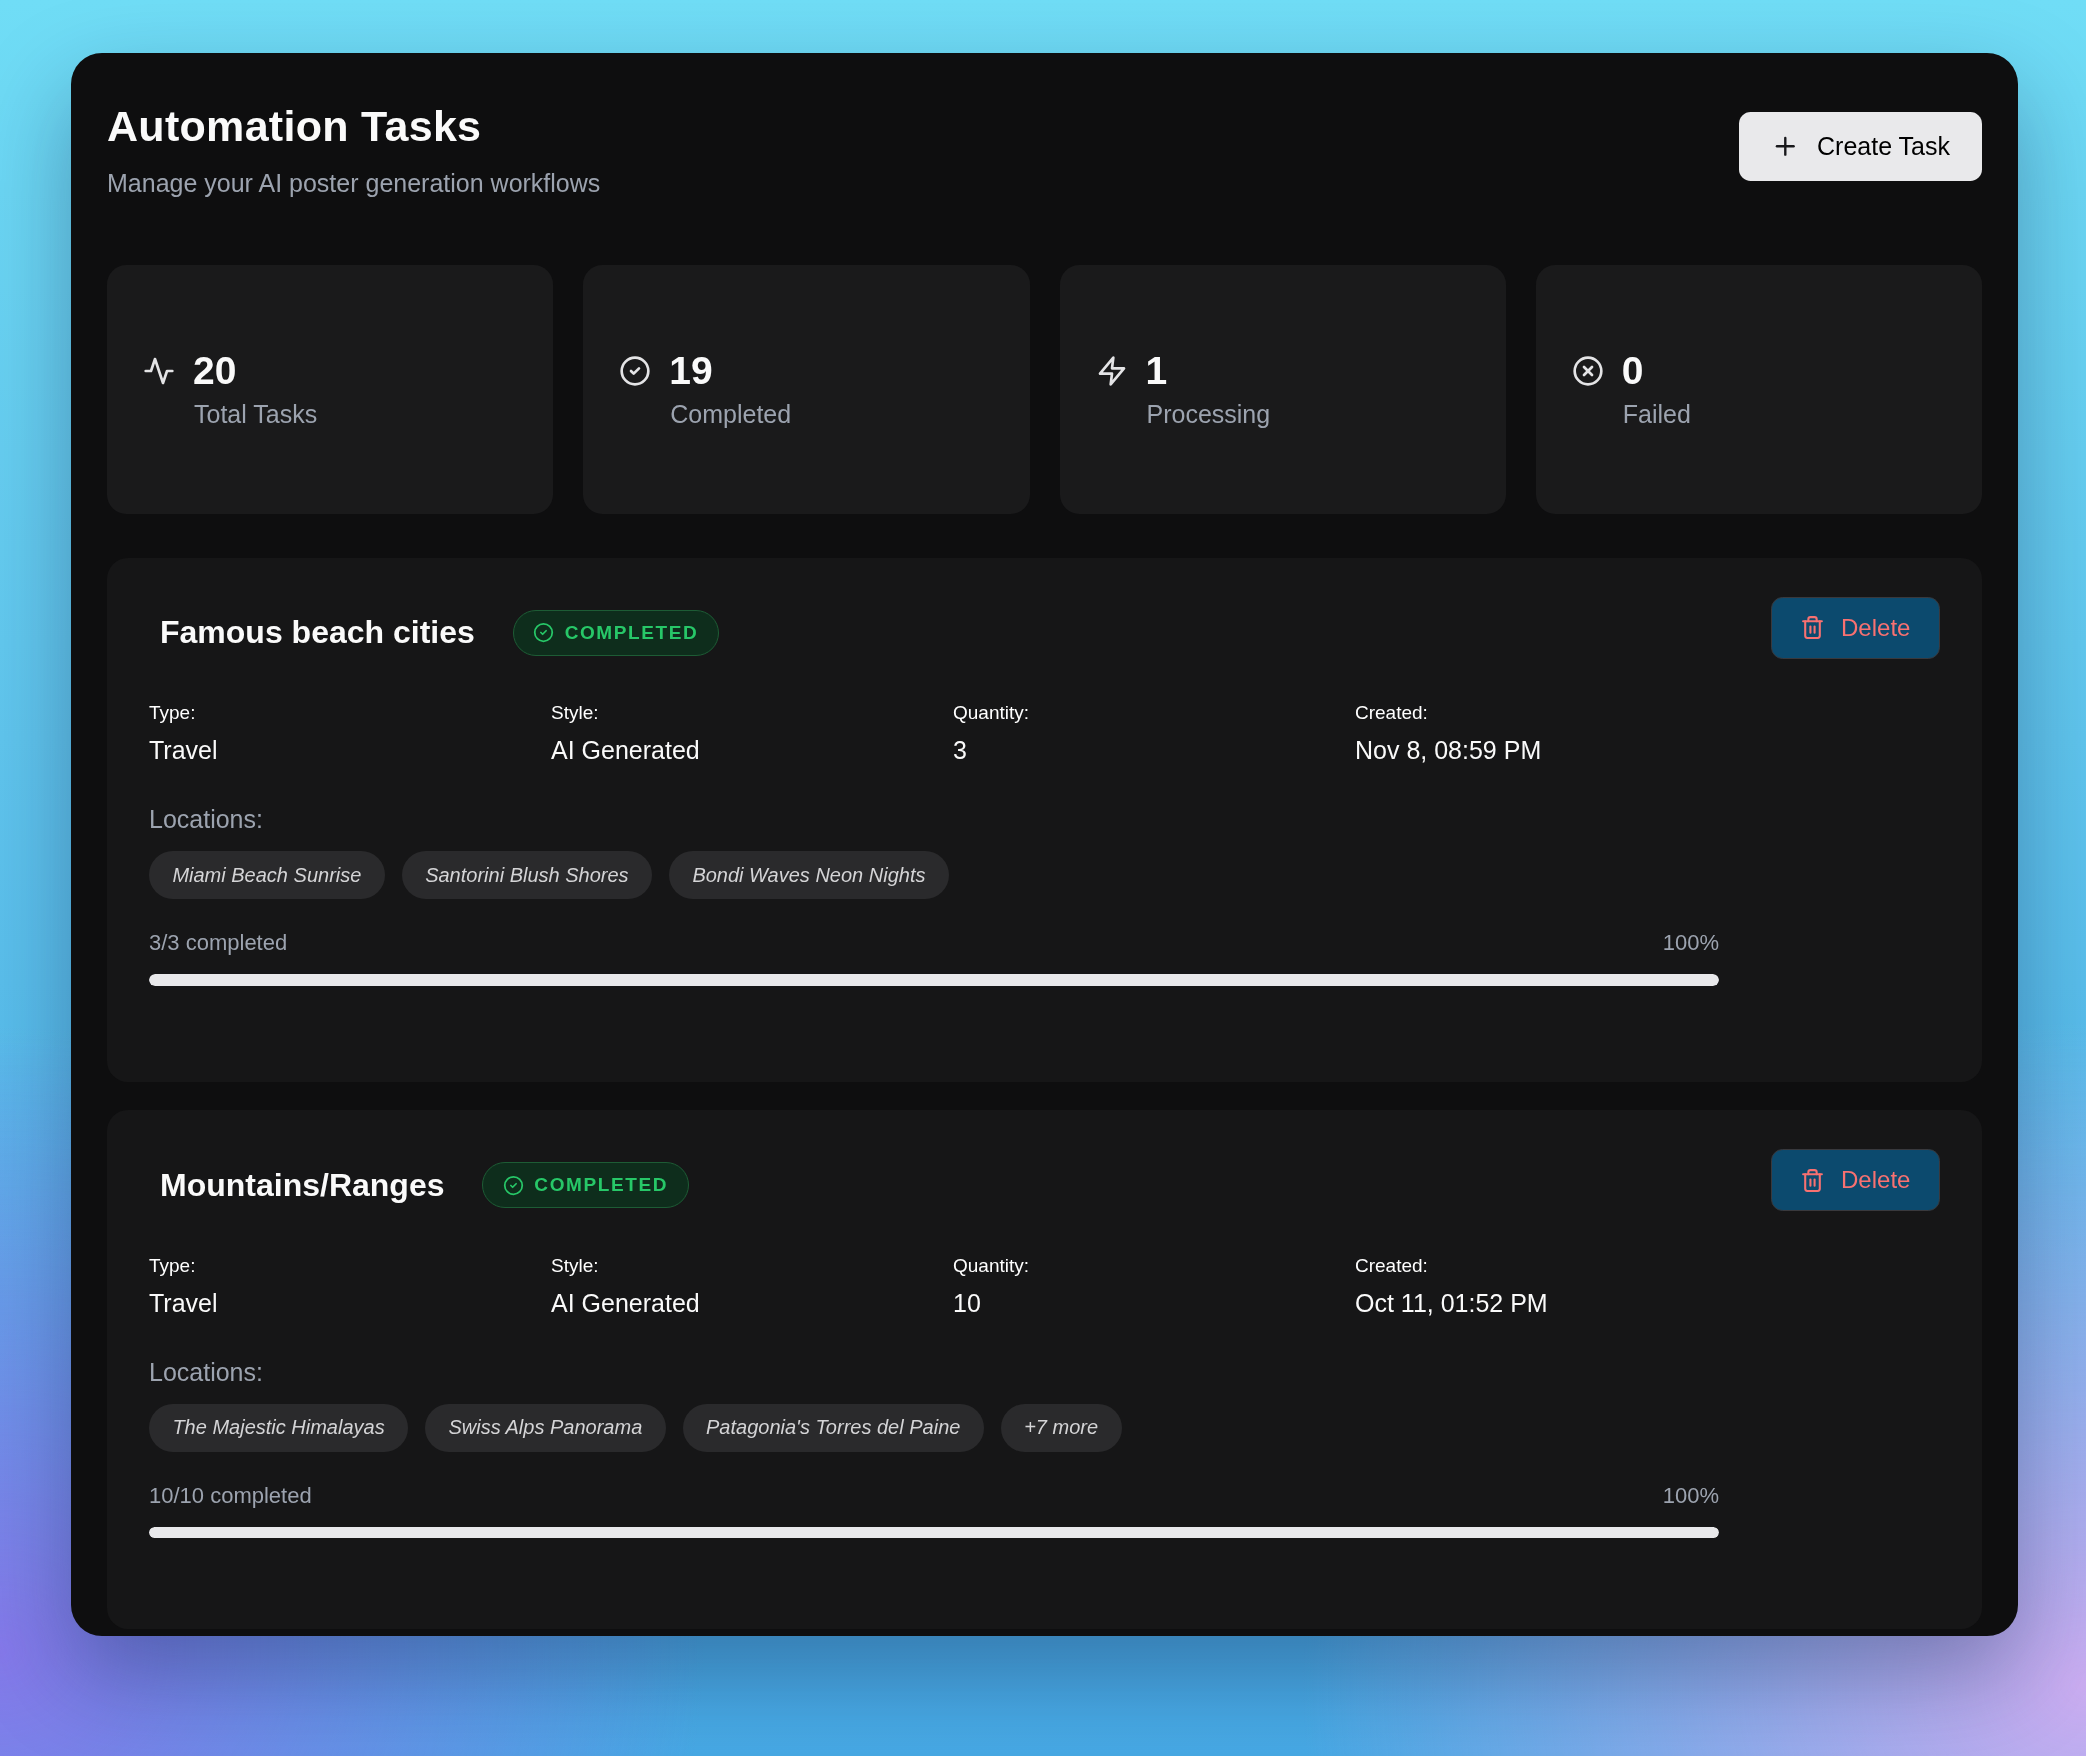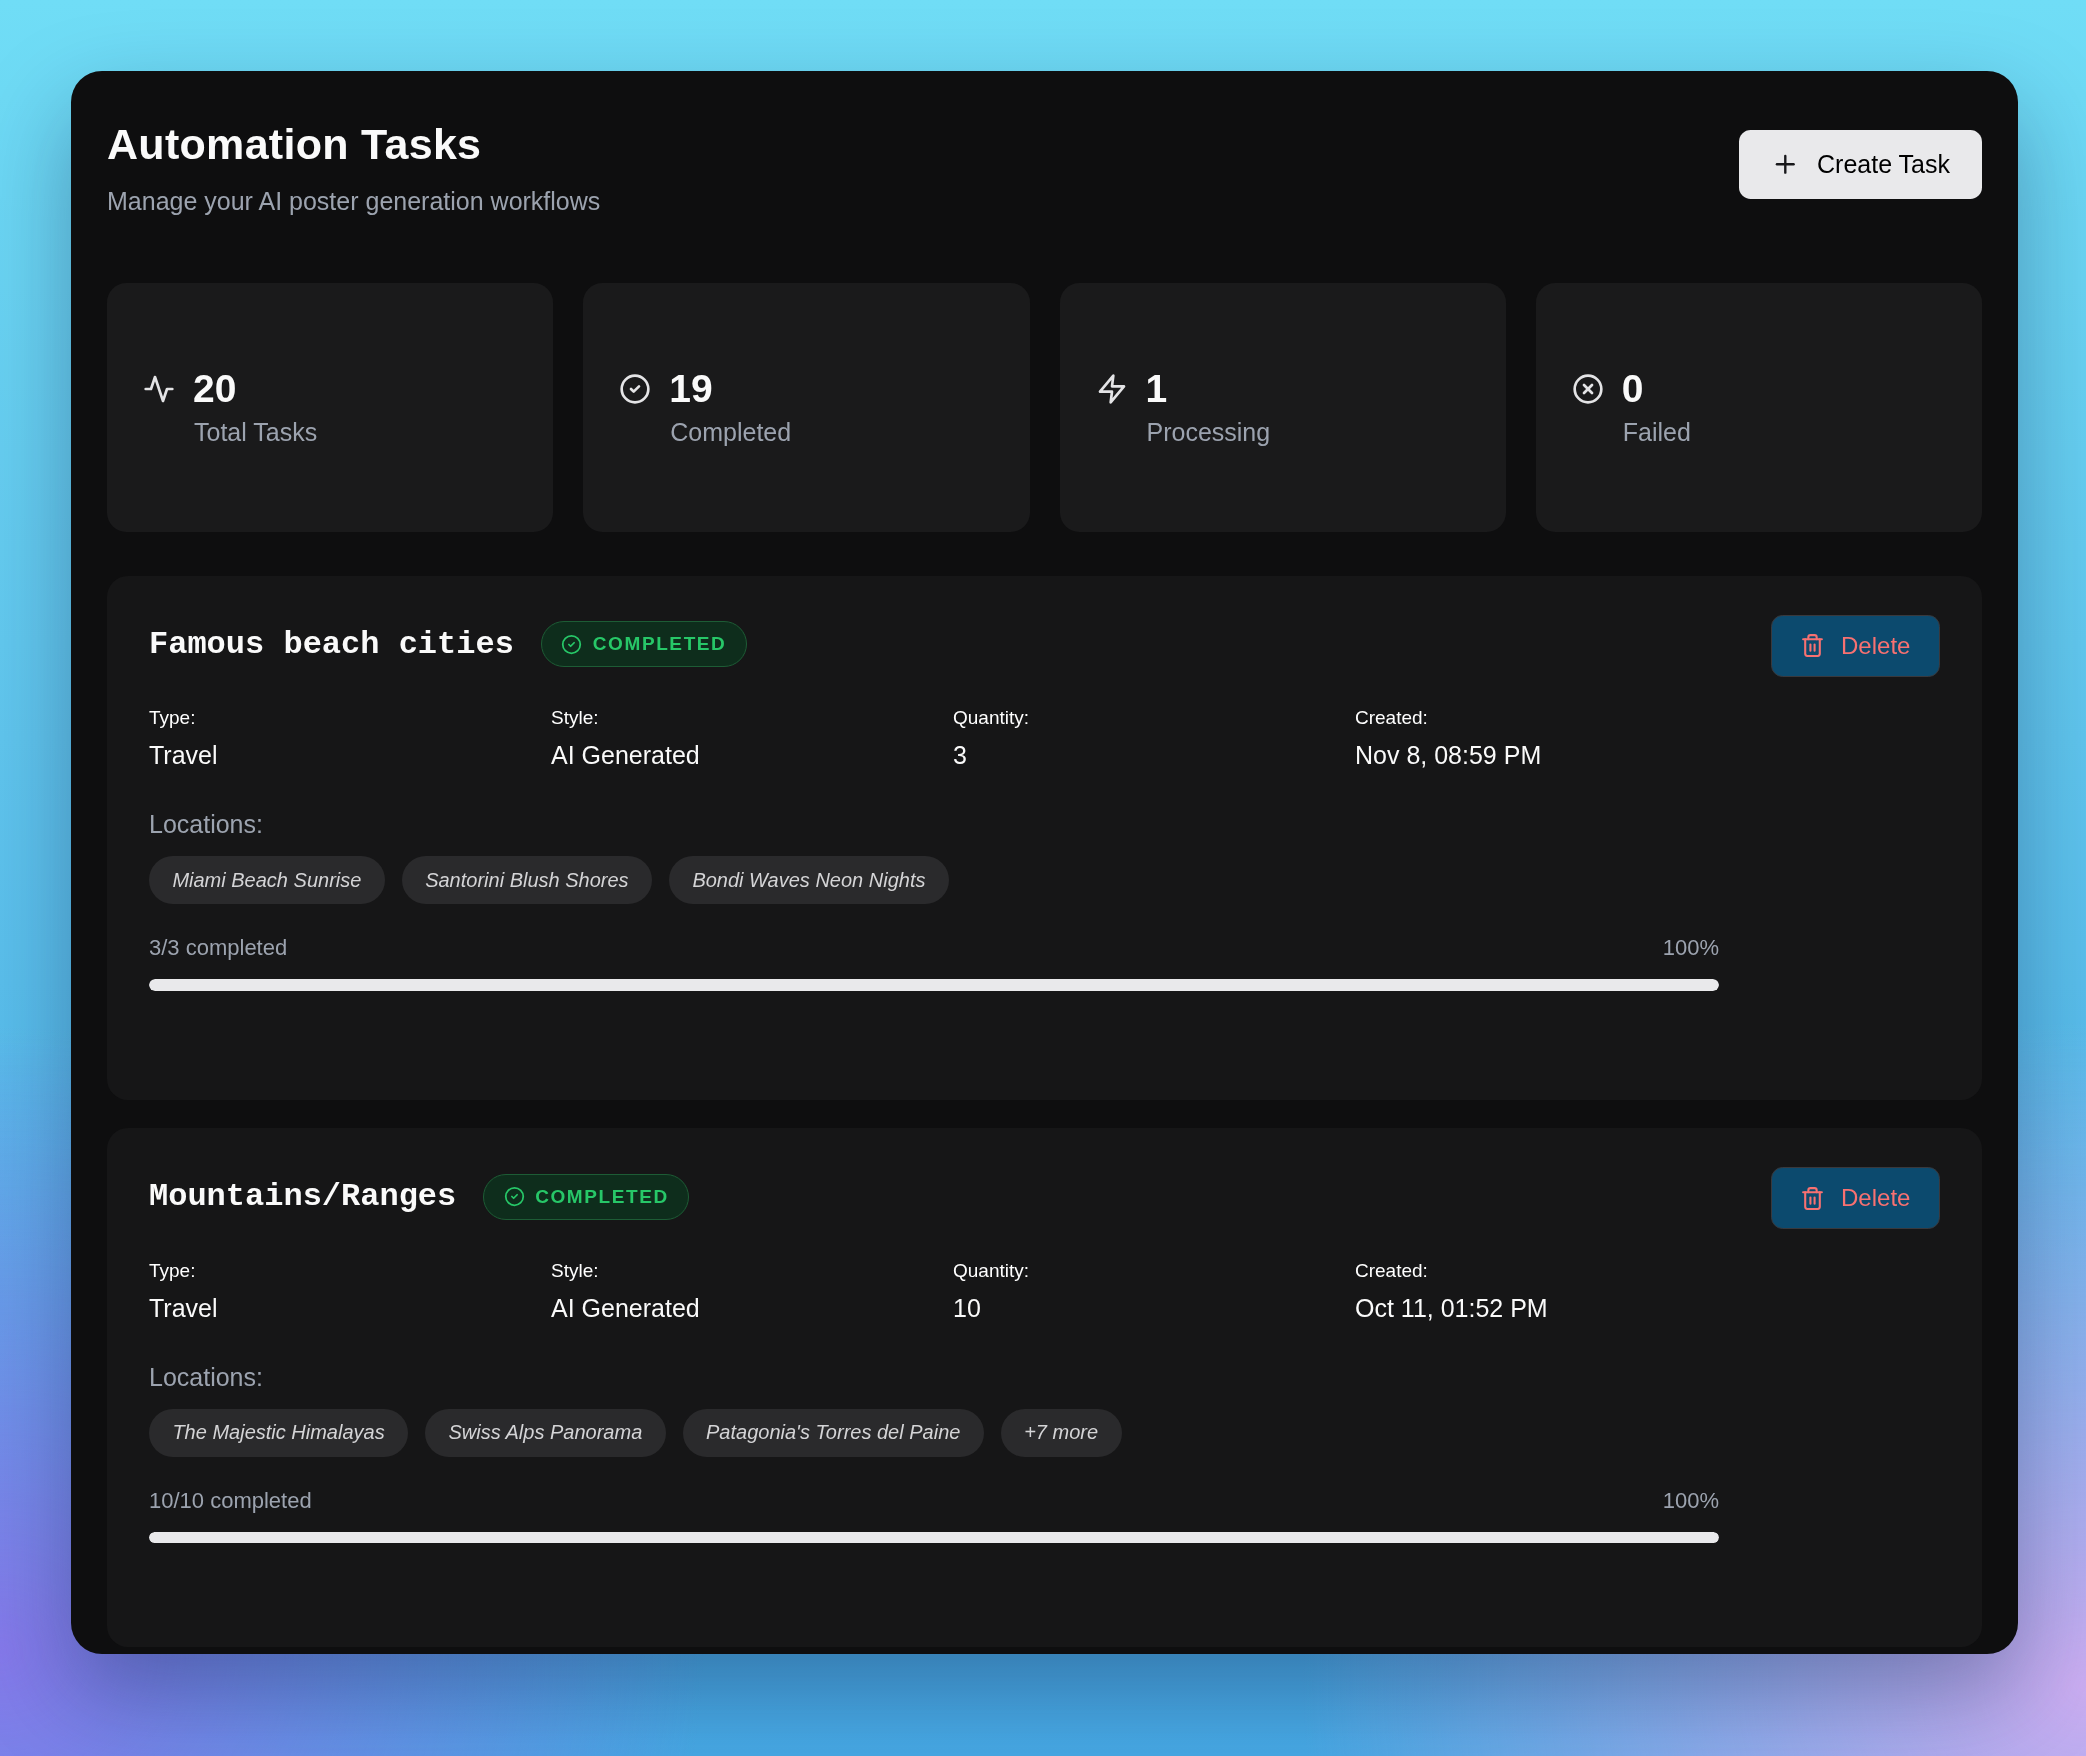--- a/index.html
+++ b/index.html
@@ -8,21 +8,21 @@
     overflow: hidden;
     position: relative;
     font-family: "Liberation Sans", "DejaVu Sans", sans-serif;
     background:
       radial-gradient(1136px 1006px at 0% 94%,  var(--background-bottom-left, #8579ea) 0%, rgba(133,121,234,0) 62%),
       radial-gradient(1265px 1071px at 100% 96%, var(--background-bottom-right, #cbadf1) 0%, rgba(203,173,241,0) 62%),
       linear-gradient(180deg, var(--background-top, #70ddf6) 0%, #60c6ee 42%, var(--background-bottom, #47a9e5) 100%);
   }
 
   .panel {
-    position: absolute; left: 71px; top: 71px;
+    position: absolute; left: 71px; top: 53px;
     width: 1947px; height: 1583px; box-sizing: border-box;
     background: var(--panel, #0e0e0f);
     border-radius: 31px;
     padding: 42px 36px;
     box-shadow: 0 39px 91px rgba(15, 25, 70, 0.35);
   }
 
   .panel-header { display: flex; justify-content: space-between; align-items: flex-start; }
   .page-title { margin: 6.5px 0 0; font-size: 43px; font-weight: 700; color: #fafafa; letter-spacing: 0.3px; }
   .page-subtitle { margin: 18px 0 0; font-size: 25px; font-weight: 400; color: #9ca3af; }
@@ -65,21 +65,21 @@
     display: inline-flex; align-items: center; gap: 15.6px;
     height: 62px; padding: 0 28.6px;
     background: #0c4a6e; border: 1.3px solid #39393d; border-radius: 11.7px;
     color: var(--danger-red, #f87171);
     font-family: inherit; font-size: 24px; font-weight: 500;
     cursor: pointer;
   }
   .trash-icon { width: 25px; height: 25px; }
 
   .task-title-row { display: flex; align-items: center; gap: 27px; margin-top: 3.9px; }
-  .task-title { margin: 0; font-size: 32px; font-weight: 700; color: #fafafa; font-family: Liberation Mono, monospace; }
+  .task-title { margin: 11px; font-size: 32px; font-weight: 700; color: #fafafa; }
 
   .status-badge {
     display: inline-flex; align-items: center; gap: 10.4px;
     height: 44px; padding: 0 19.5px; border-radius: 648px;
     background: #0e2d1c; border: 1.3px solid #1d5c35;
     color: var(--success-green, #27c768);
     font-size: 19px; font-weight: 700; letter-spacing: 1.6px;
   }
   .badge-icon { width: 21px; height: 21px; }
 

